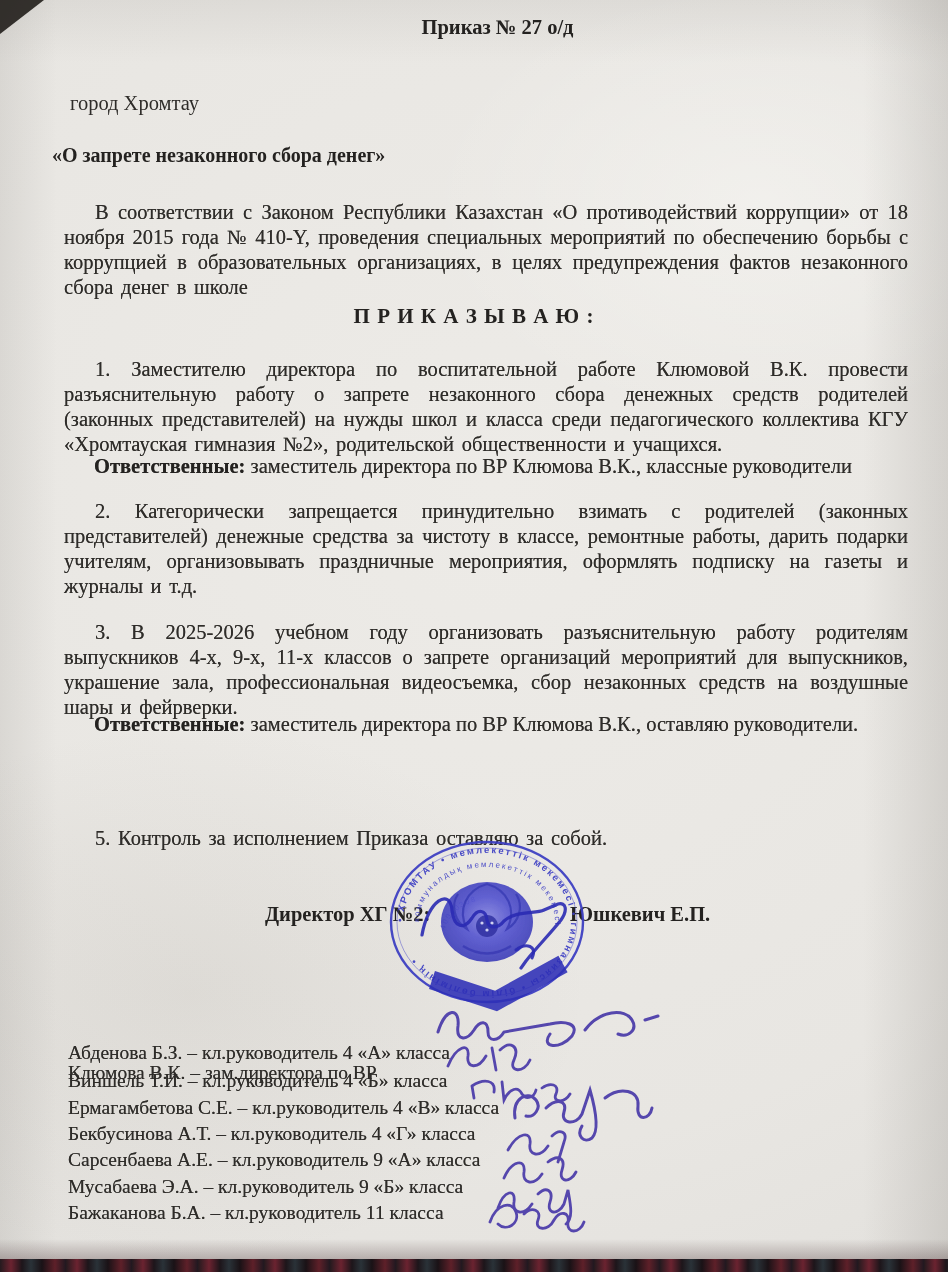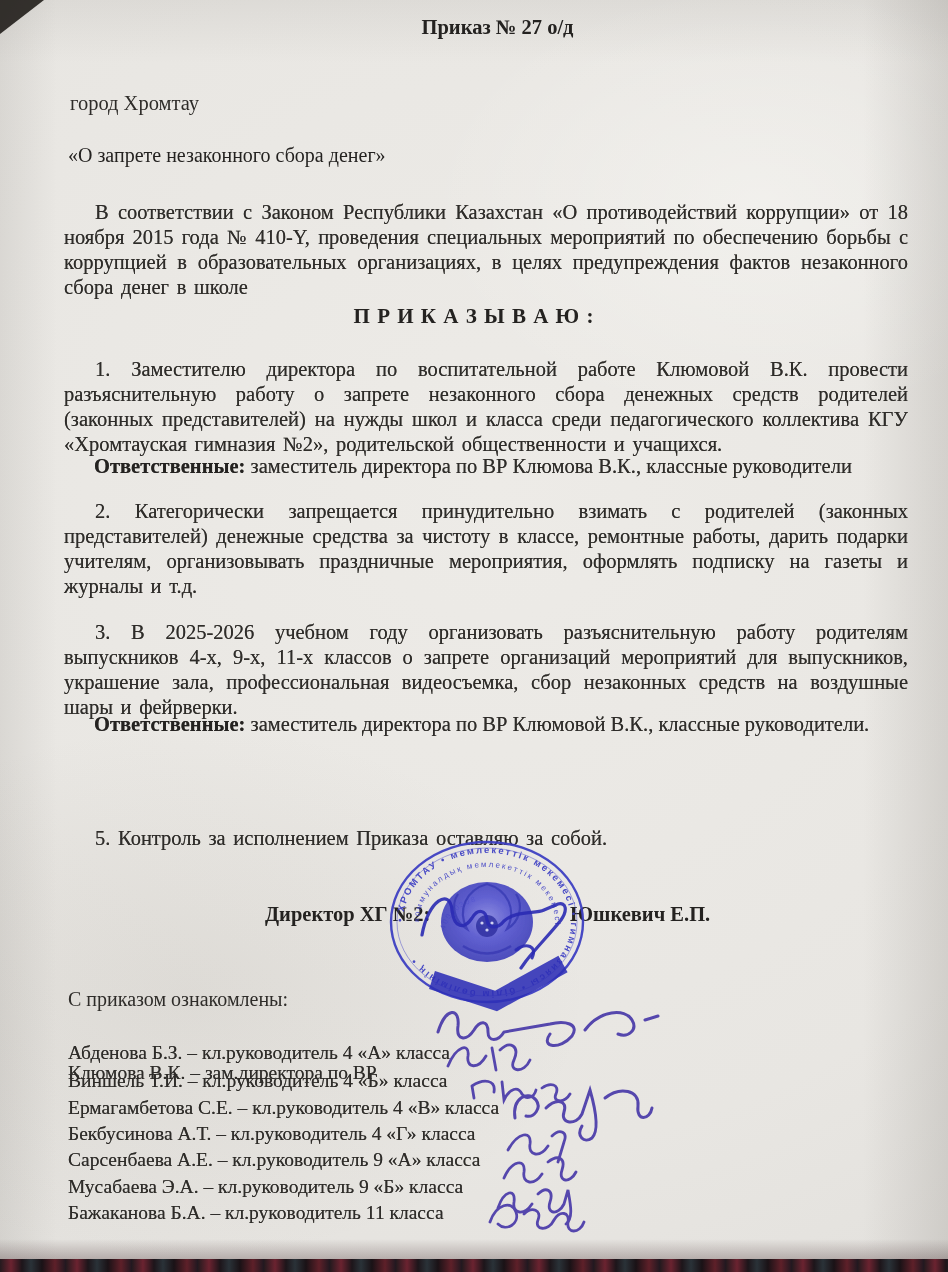--- a/index.html
+++ b/index.html
@@ -42,21 +42,21 @@
   .bottom-shadow{
     position:absolute;left:0;right:0;bottom:13px;height:20px;
     background:linear-gradient(to top, rgba(60,35,38,0.28), rgba(60,35,38,0));
     pointer-events:none;
   }
 
   .t{position:absolute;white-space:nowrap;}
   .title{left:0;right:0;top:16px;text-align:center;font-weight:bold;font-size:20.5px;color:#242220;padding-left:47px;}
   .date-line{left:70px;top:64px;font-size:20.5px;}
   .city-line{left:70px;top:92px;font-size:20.5px;}
-  .subject{left:68px;top:144px;font-weight:normal;font-size:20px;color:#242220;}
+  .subject{left:52px;top:144px;font-weight:bold;font-size:20px;color:#242220;}
 
   p.para{
     position:absolute;margin:0;
     left:64px;width:844px;
     font-size:20.5px;line-height:25px;
     text-align:justify;text-align-last:left;
     text-indent:31px;word-spacing:2.5px;
     text-shadow:0 0 0.6px rgba(46,44,41,0.75);
   }
   .preamble{top:200px;}
@@ -102,21 +102,21 @@
 
     <p class="para preamble">В соответствии с Законом Республики Казахстан «О противодействий коррупции» от 18 ноября 2015 года № 410-Y, проведения специальных мероприятий по обеспечению борьбы с коррупцией в образовательных организациях, в целях предупреждения фактов незаконного сбора денег в школе</p>
     <div class="t order-heading">П Р И К А З Ы В А Ю :</div>
 
     <p class="para item-1">1. Заместителю директора по воспитательной работе Клюмовой В.К. провести разъяснительную работу о запрете незаконного сбора денежных средств родителей (законных представителей) на нужды школ и класса среди педагогического коллектива КГУ «Хромтауская гимназия №2», родительской общественности и учащихся.</p>
     <p class="resp resp-1"><b>Ответственные:</b><span> заместитель директора по ВР Клюмова В.К., классные руководители</span></p>
 
     <p class="para item-2">2. Категорически запрещается принудительно взимать с родителей (законных представителей) денежные средства за чистоту в классе, ремонтные работы, дарить подарки учителям, организовывать праздничные мероприятия, оформлять подписку на газеты и журналы и т.д.</p>
 
     <p class="para item-3">3. В 2025-2026 учебном году организовать разъяснительную работу родителям выпускников 4-х, 9-х, 11-х классов о запрете организаций мероприятий для выпускников, украшение зала, профессиональная видеосъемка, сбор незаконных средств на воздушные шары и фейрверки.</p>
-    <p class="resp resp-3"><b>Ответственные:</b><span> заместитель директора по ВР Клюмовой В.К., классные руководители.</span></p>
+    <p class="resp resp-3"><b>Ответственные:</b><span> заместитель директора по ВР Клюмова В.К., оставляю руководители.</span></p>
 
     <p class="para item-5">5. Контроль за исполнением Приказа оставляю за собой.</p>
 
     <div class="t director-label">Директор ХГ №2:</div>
     <div class="t director-name">Юшкевич Е.П.</div>
 
     <svg class="stamp-svg" width="320" height="190" viewBox="0 0 320 190">
       <defs>
         <radialGradient id="emblemG" cx="50%" cy="45%" r="60%">
           <stop offset="0%" stop-color="#7d7de0"></stop>
@@ -149,21 +149,20 @@
         <circle cx="147" cy="96" r="11" fill="#23249e" opacity="0.85"></circle>
         <circle cx="142" cy="93" r="1.6" fill="#cfd0f2"></circle>
         <circle cx="152" cy="93" r="1.6" fill="#cfd0f2"></circle>
         <circle cx="147" cy="100" r="1.6" fill="#cfd0f2"></circle>
       </g>
       <path d="M92,150 L156,171 L223,134" stroke="#2d2fb6" stroke-width="19" fill="none" opacity="0.88"></path>
       <path d="M82,105 C88,70 110,58 112,80 C114,98 124,100 132,88 C138,78 146,80 147,90 C148,99 158,99 164,91 C176,80 196,84 204,80 L218,74 C226,72 228,80 221,90 C210,104 196,118 186,131 L181,138" stroke="#2a2ab2" stroke-width="3.2" fill="none" stroke-linecap="round" opacity="0.9"></path>
       <path d="M176,120 C186,112 198,116 192,128" stroke="#2a2ab2" stroke-width="3" fill="none" stroke-linecap="round" opacity="0.9"></path>
     </svg>
 
-    <div class="t ack-heading">С приказом ознакомлены:</div>
     <div class="ack-row ack-0">Клюмова В.К. – зам.директора по ВР</div>
     <div class="ack-row ack-1">Абденова Б.З. – кл.руководитель 4 «А» класса</div>
     <div class="ack-row ack-2">Виншель Т.И. – кл.руководитель 4 «Б» класса</div>
     <div class="ack-row ack-3">Ермагамбетова С.Е. – кл.руководитель 4 «В» класса</div>
     <div class="ack-row ack-4">Бекбусинова А.Т. – кл.руководитель 4 «Г» класса</div>
     <div class="ack-row ack-5">Сарсенбаева А.Е. – кл.руководитель 9 «А» класса</div>
     <div class="ack-row ack-6">Мусабаева Э.А. – кл.руководитель 9 «Б» класса</div>
     <div class="ack-row ack-7">Бажаканова Б.А. – кл.руководитель 11 класса</div>
 
     <svg class="ack-sign-svg" width="305" height="270" viewBox="0 0 305 270">

